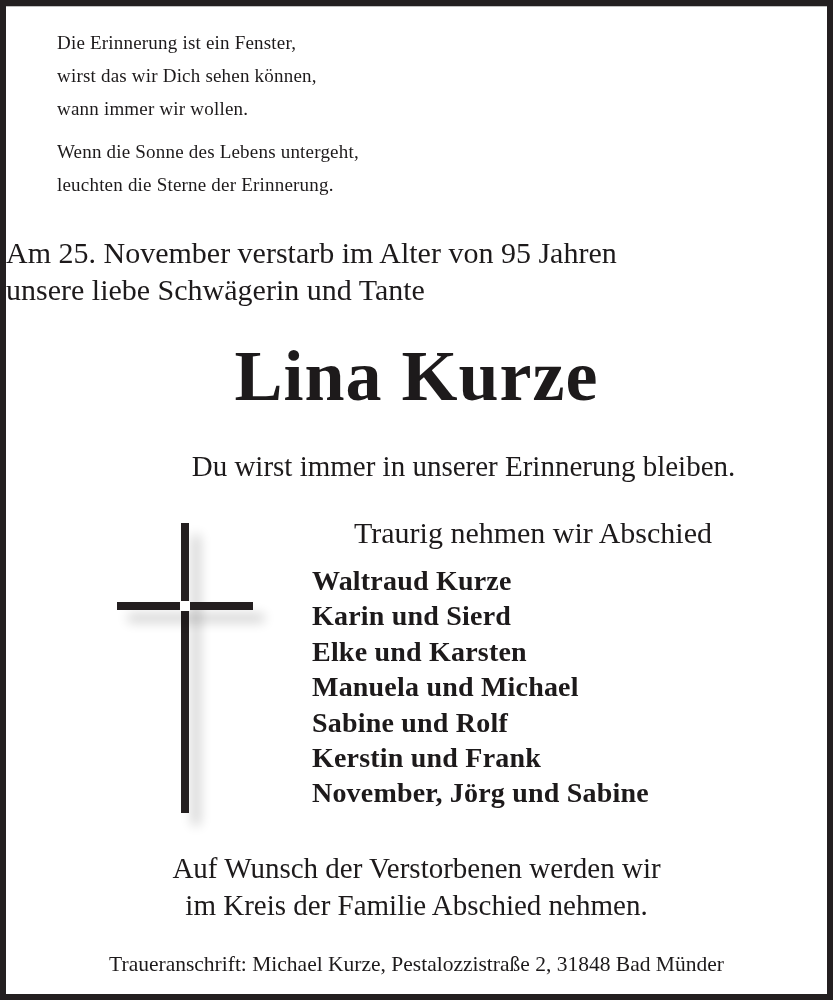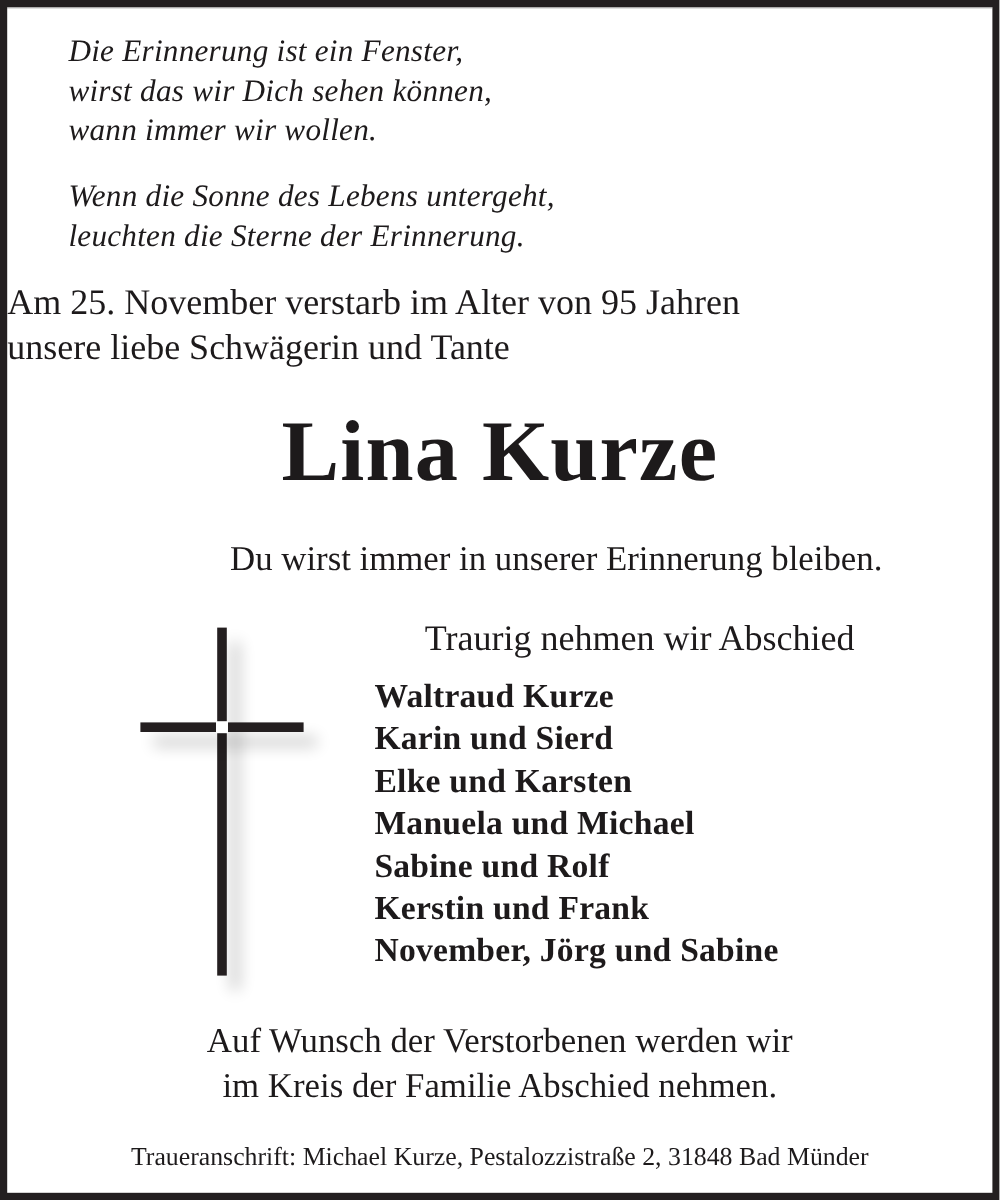--- a/index.html
+++ b/index.html
@@ -19,27 +19,26 @@
     font-family: "Liberation Serif", "DejaVu Serif", serif;
     color: #1d1a1b;
   }
   
   .poem {
     position: absolute;
     left: 51px;
     top: 20px;
   }
   .poem .stanza {
-    font-style: italic;
-    font-size: 26px;
+    font-size: 19px;
     line-height: 33px;
     letter-spacing: 0.2px;
   }
   .poem .stanza + .stanza {
-    margin-top: 22px;
+    margin-top: 10px;
   }
   
   .intro {
     position: absolute;
     left: 0;
     width: 821px;
     top: 228px;
     font-size: 30px;
     line-height: 37px;
   }

